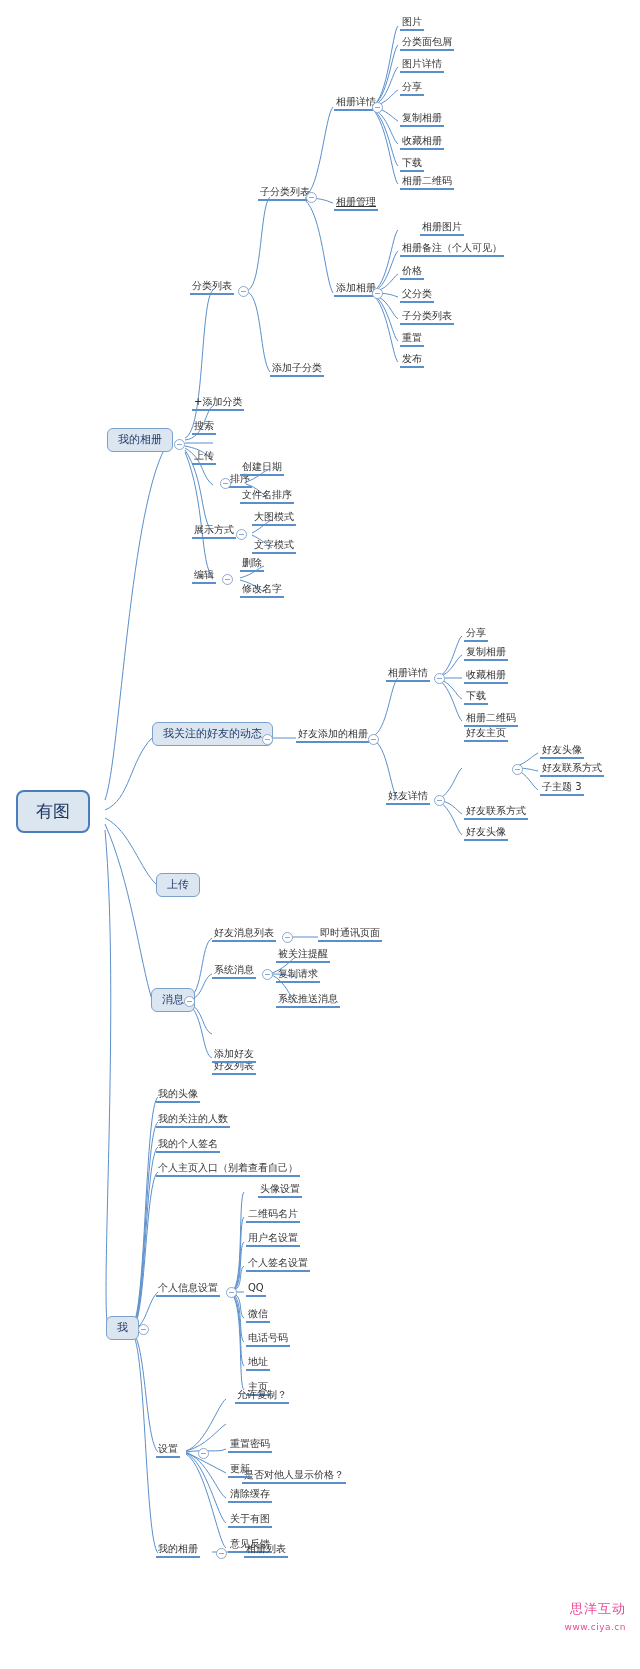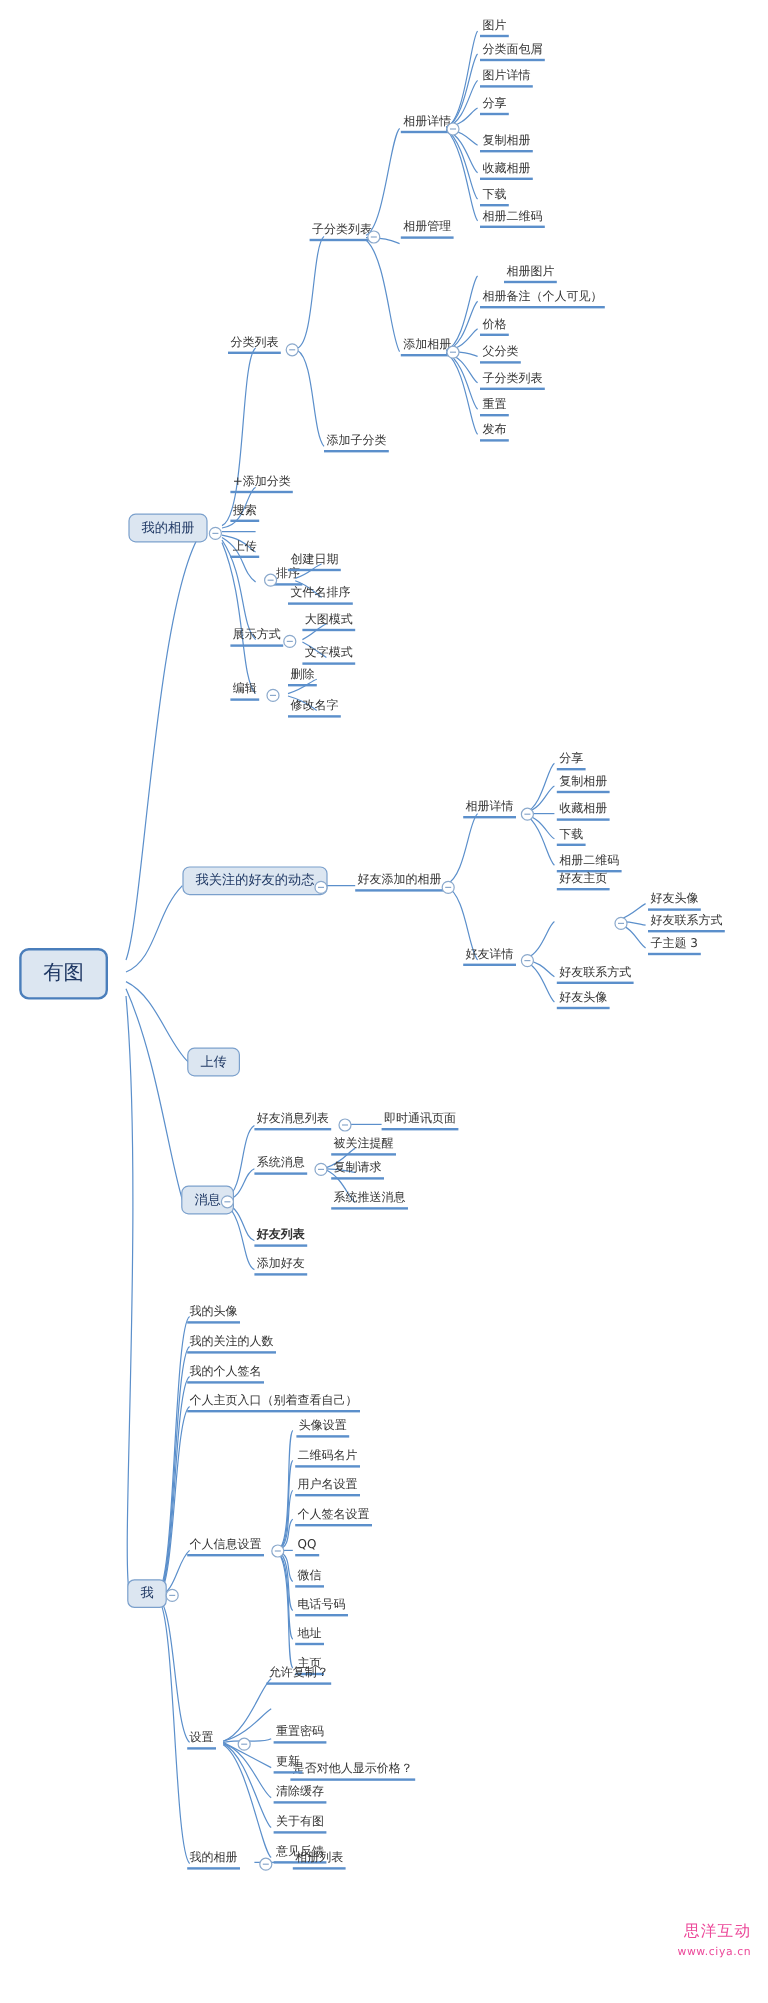--- a/index.html
+++ b/index.html
@@ -202,21 +202,21 @@
 
   <div class="node topic u" style="left:190px; top:280px;">分类列表</div>
   <div class="toggle" style="left:238px; top:286px;"></div>
 
   <div class="node topic u" style="left:258px; top:186px;">子分类列表</div>
   <div class="toggle" style="left:306px; top:192px;"></div>
 
   <div class="node topic u" style="left:334px; top:96px;">相册详情</div>
   <div class="toggle" style="left:372px; top:102px;"></div>
 
-  <div class="node topic u" style="left:334px; top:184px;">相册管理</div>
+  <div class="node topic u" style="left:334px; top:196px;text-decoration:underline;">相册管理</div>
 
   <div class="node topic u" style="left:334px; top:282px;">添加相册</div>
   <div class="toggle" style="left:372px; top:288px;"></div>
 
   <div class="node topic u" style="left:400px; top:16px;">图片</div>
   <div class="node topic u" style="left:400px; top:36px;">分类面包屑</div>
   <div class="node topic u" style="left:400px; top:58px;">图片详情</div>
   <div class="node topic u" style="left:400px; top:81px;">分享</div>
   <div class="node topic u" style="left:400px; top:112px;">复制相册</div>
   <div class="node topic u" style="left:400px; top:135px;">收藏相册</div>
@@ -286,48 +286,48 @@
   <div class="node topic u" style="left:212px; top:927px;">好友消息列表</div>
   <div class="toggle" style="left:282px; top:932px;"></div>
   <div class="node topic u" style="left:318px; top:927px;">即时通讯页面</div>
 
   <div class="node topic u" style="left:212px; top:964px;">系统消息</div>
   <div class="toggle" style="left:262px; top:969px;"></div>
   <div class="node topic u" style="left:276px; top:948px;">被关注提醒</div>
   <div class="node topic u" style="left:276px; top:968px;">复制请求</div>
   <div class="node topic u" style="left:276px; top:993px;">系统推送消息</div>
 
-  <div class="node topic u" style="left:212px; top:1024px;font-weight:bold;">好友列表</div>
+  <div class="node topic u" style="left:212px; top:1060px;">好友列表</div>
   <div class="node topic u" style="left:212px; top:1048px;">添加好友</div>
 
   <div class="node lvl1" style="left:106px; top:1316px;">我</div>
   <div class="toggle" style="left:138px; top:1324px;"></div>
 
   <div class="node topic u" style="left:156px; top:1088px;">我的头像</div>
   <div class="node topic u" style="left:156px; top:1113px;">我的关注的人数</div>
   <div class="node topic u" style="left:156px; top:1138px;">我的个人签名</div>
   <div class="node topic u" style="left:156px; top:1162px;">个人主页入口（别着查看自己）</div>
 
   <div class="node topic u" style="left:156px; top:1282px;">个人信息设置</div>
   <div class="toggle" style="left:226px; top:1287px;"></div>
 
-  <div class="node topic u" style="left:247px; top:1183px;text-align:center;">头像设置</div>
+  <div class="node topic u" style="left:258px; top:1183px;text-align:center;">头像设置</div>
   <div class="node topic u" style="left:246px; top:1208px;">二维码名片</div>
   <div class="node topic u" style="left:246px; top:1232px;">用户名设置</div>
   <div class="node topic u" style="left:246px; top:1257px;">个人签名设置</div>
   <div class="node topic u" style="left:246px; top:1282px;">QQ</div>
   <div class="node topic u" style="left:246px; top:1308px;">微信</div>
   <div class="node topic u" style="left:246px; top:1332px;">电话号码</div>
   <div class="node topic u" style="left:246px; top:1356px;">地址</div>
   <div class="node topic u" style="left:246px; top:1381px;">主页</div>
 
   <div class="node topic u" style="left:156px; top:1443px;">设置</div>
   <div class="toggle" style="left:198px; top:1448px;"></div>
 
-  <div class="node topic u" style="left:222px; top:1389px;">允许复制？</div>
+  <div class="node topic u" style="left:235px; top:1389px;">允许复制？</div>
   <div class="node topic u" style="left:228px; top:1469px;margin-left:14px;">是否对他人显示价格？</div>
   <div class="node topic u" style="left:228px; top:1438px;">重置密码</div>
   <div class="node topic u" style="left:228px; top:1463px;">更新</div>
   <div class="node topic u" style="left:228px; top:1488px;text-align:right;">清除缓存</div>
   <div class="node topic u" style="left:228px; top:1513px;">关于有图</div>
   <div class="node topic u" style="left:228px; top:1538px;">意见反馈</div>
 
   <div class="node topic u" style="left:156px; top:1543px;">我的相册</div>
   <div class="toggle" style="left:216px; top:1548px;"></div>
   <div class="node topic u" style="left:244px; top:1543px;">相册列表</div>

